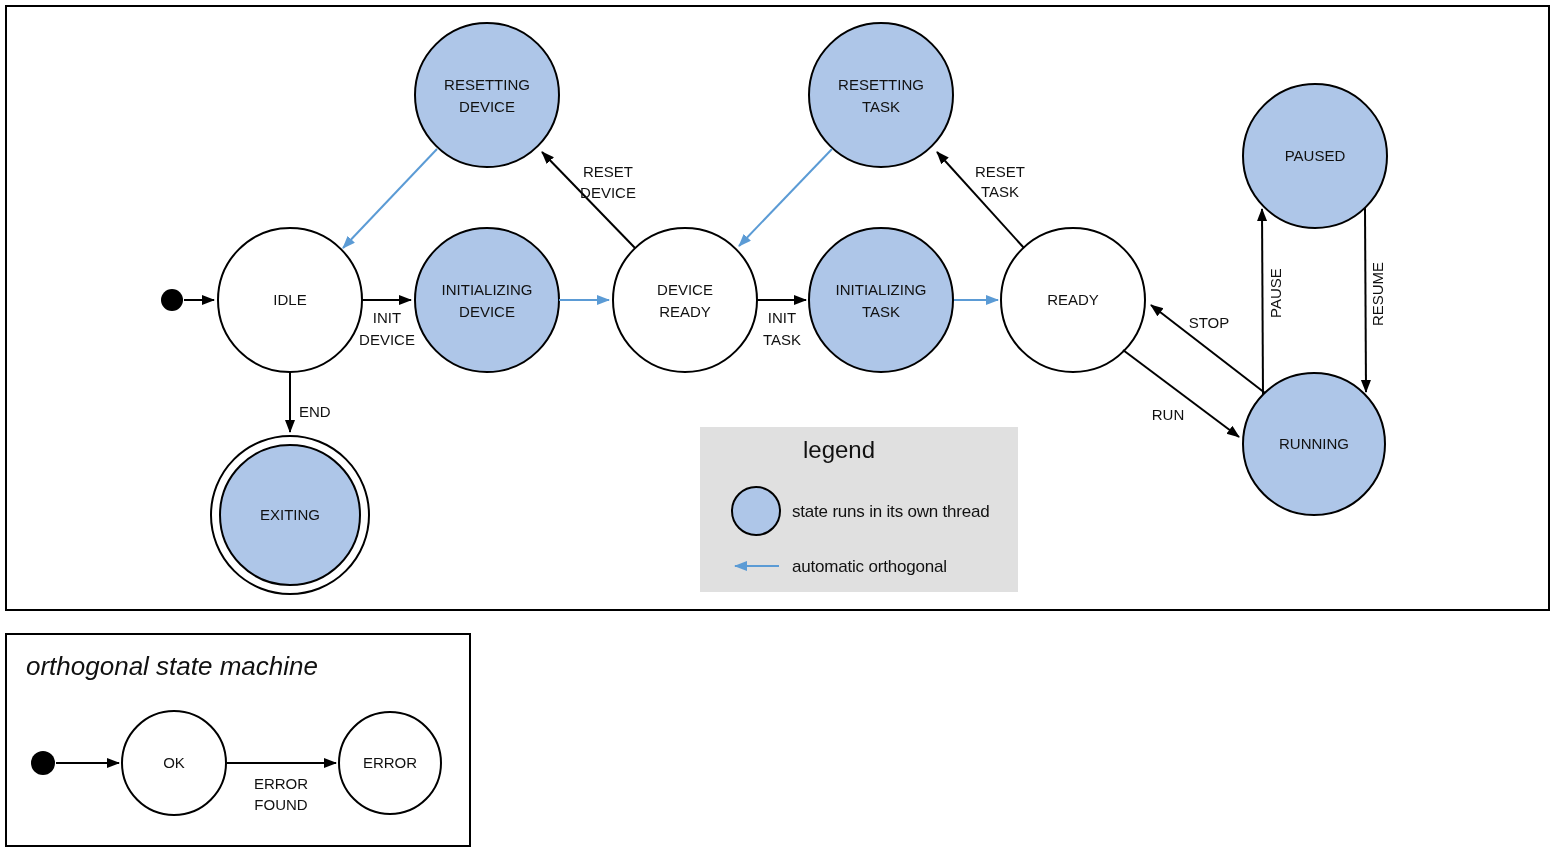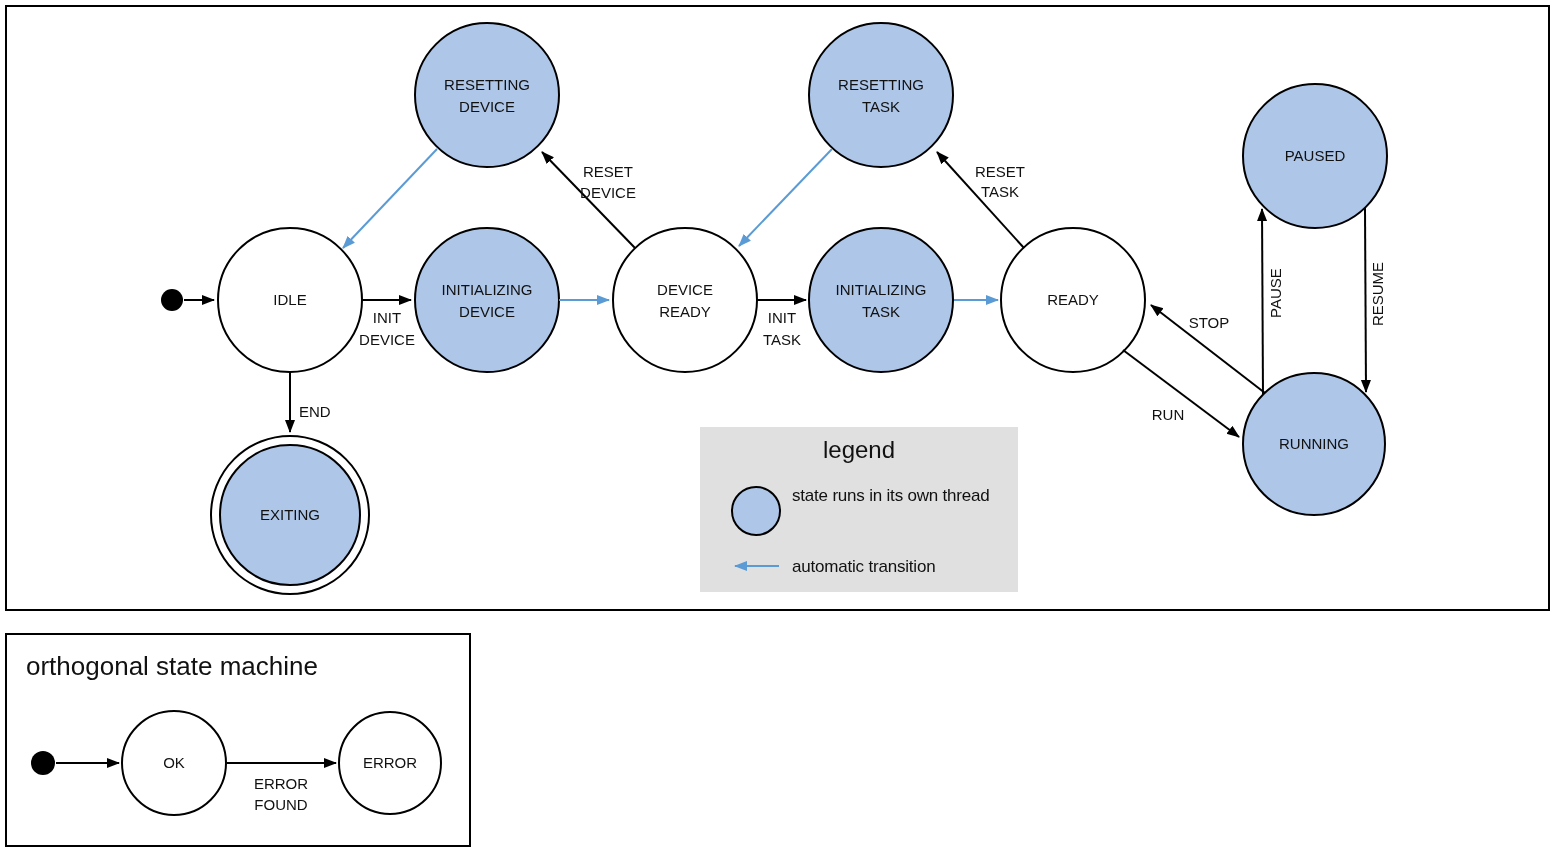--- a/index.html
+++ b/index.html
@@ -1,23 +1,23 @@
 <!DOCTYPE html>
 <html><head>
 <meta charset="utf-8">
 <style>
   html,body{margin:0;padding:0;background:#ffffff;}
   #stage{position:relative;width:1555px;height:852px;overflow:hidden;
          font-family:"Liberation Sans",sans-serif;color:#111;}
   #scene{position:absolute;left:0;top:0;}
   .ovl{position:absolute;white-space:nowrap;color:#111;}
   .title-main{left:22px;top:14px;font-size:26px;}
-  .title-ortho{left:26px;top:651px;font-size:26px;}
-  .legend-title{left:700px;top:436px;width:278px;text-align:center;font-size:24px;margin-left:20px;}
-  .legend-label-thread{left:792px;top:486px;font-size:17px;letter-spacing:-0.2px;}
+  .title-ortho{left:26px;top:651px;font-size:26px;font-style:italic;}
+  .legend-title{left:700px;top:436px;width:278px;text-align:center;font-size:24px;}
+  .legend-label-thread{left:792px;top:502px;font-size:17px;letter-spacing:-0.2px;}
   .legend-label-auto{left:792px;top:557px;font-size:17px;letter-spacing:-0.2px;}
   svg text{font-family:"Liberation Sans",sans-serif;fill:#111;}
 </style>
 </head>
 <body>
 
 <div id="stage">
   <svg id="scene" width="1555" height="852" viewBox="0 0 1555 852">
       <defs>
         <marker id="arrow-edge" markerWidth="14" markerHeight="11" refX="12" refY="5" orient="auto" markerUnits="userSpaceOnUse">
@@ -118,14 +118,14 @@
       <g>
         <rect x="700" y="427" width="318" height="165" fill="#e0e0e0"></rect>
         <circle cx="756" cy="511" r="24" fill="#aec6e8" stroke="#000000" stroke-width="2"></circle>
         <line x1="779" y1="566" x2="735" y2="566" stroke="#5b9bd5" stroke-width="2" marker-end="url(#arrow-auto)"></line>
       </g>
     </svg>
 
   <div class="ovl title-ortho">orthogonal state machine</div>
   <div class="ovl legend-title">legend</div>
   <div class="ovl legend-label-thread">state runs in its own thread</div>
-  <div class="ovl legend-label-auto">automatic transition</div>
+  <div class="ovl legend-label-auto">automatic orthogonal</div>
 </div>
 
 </body></html>

